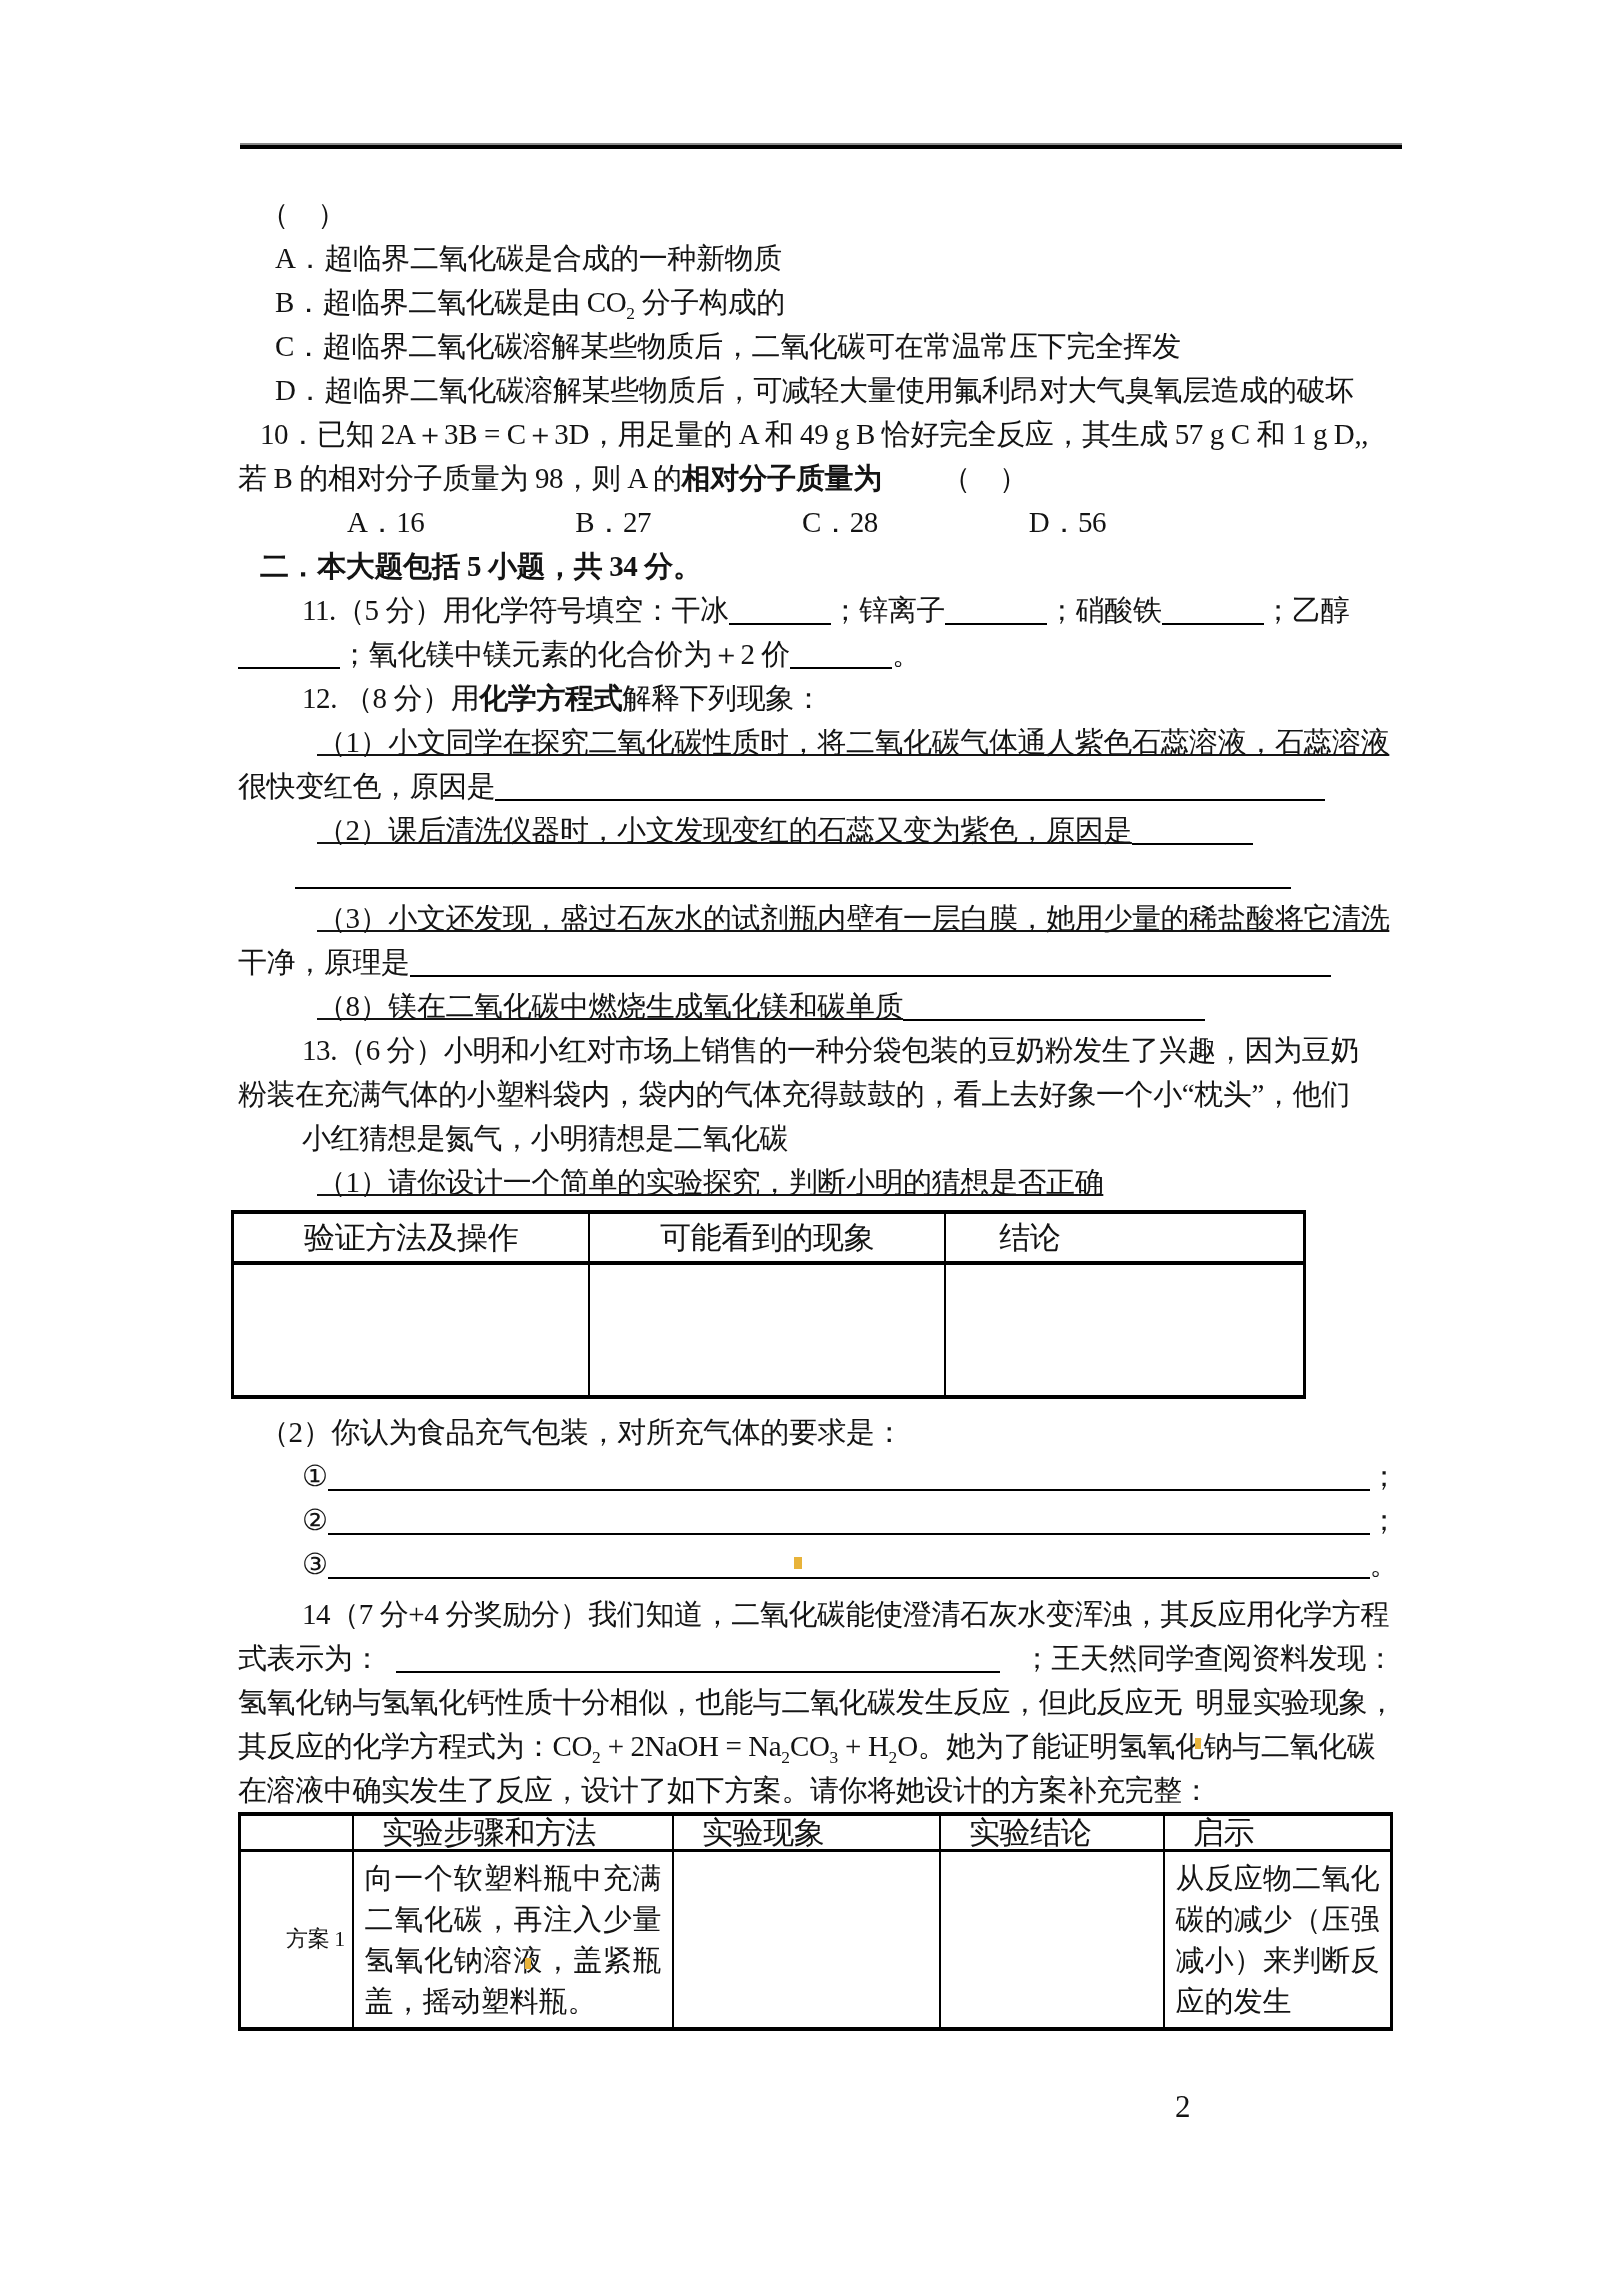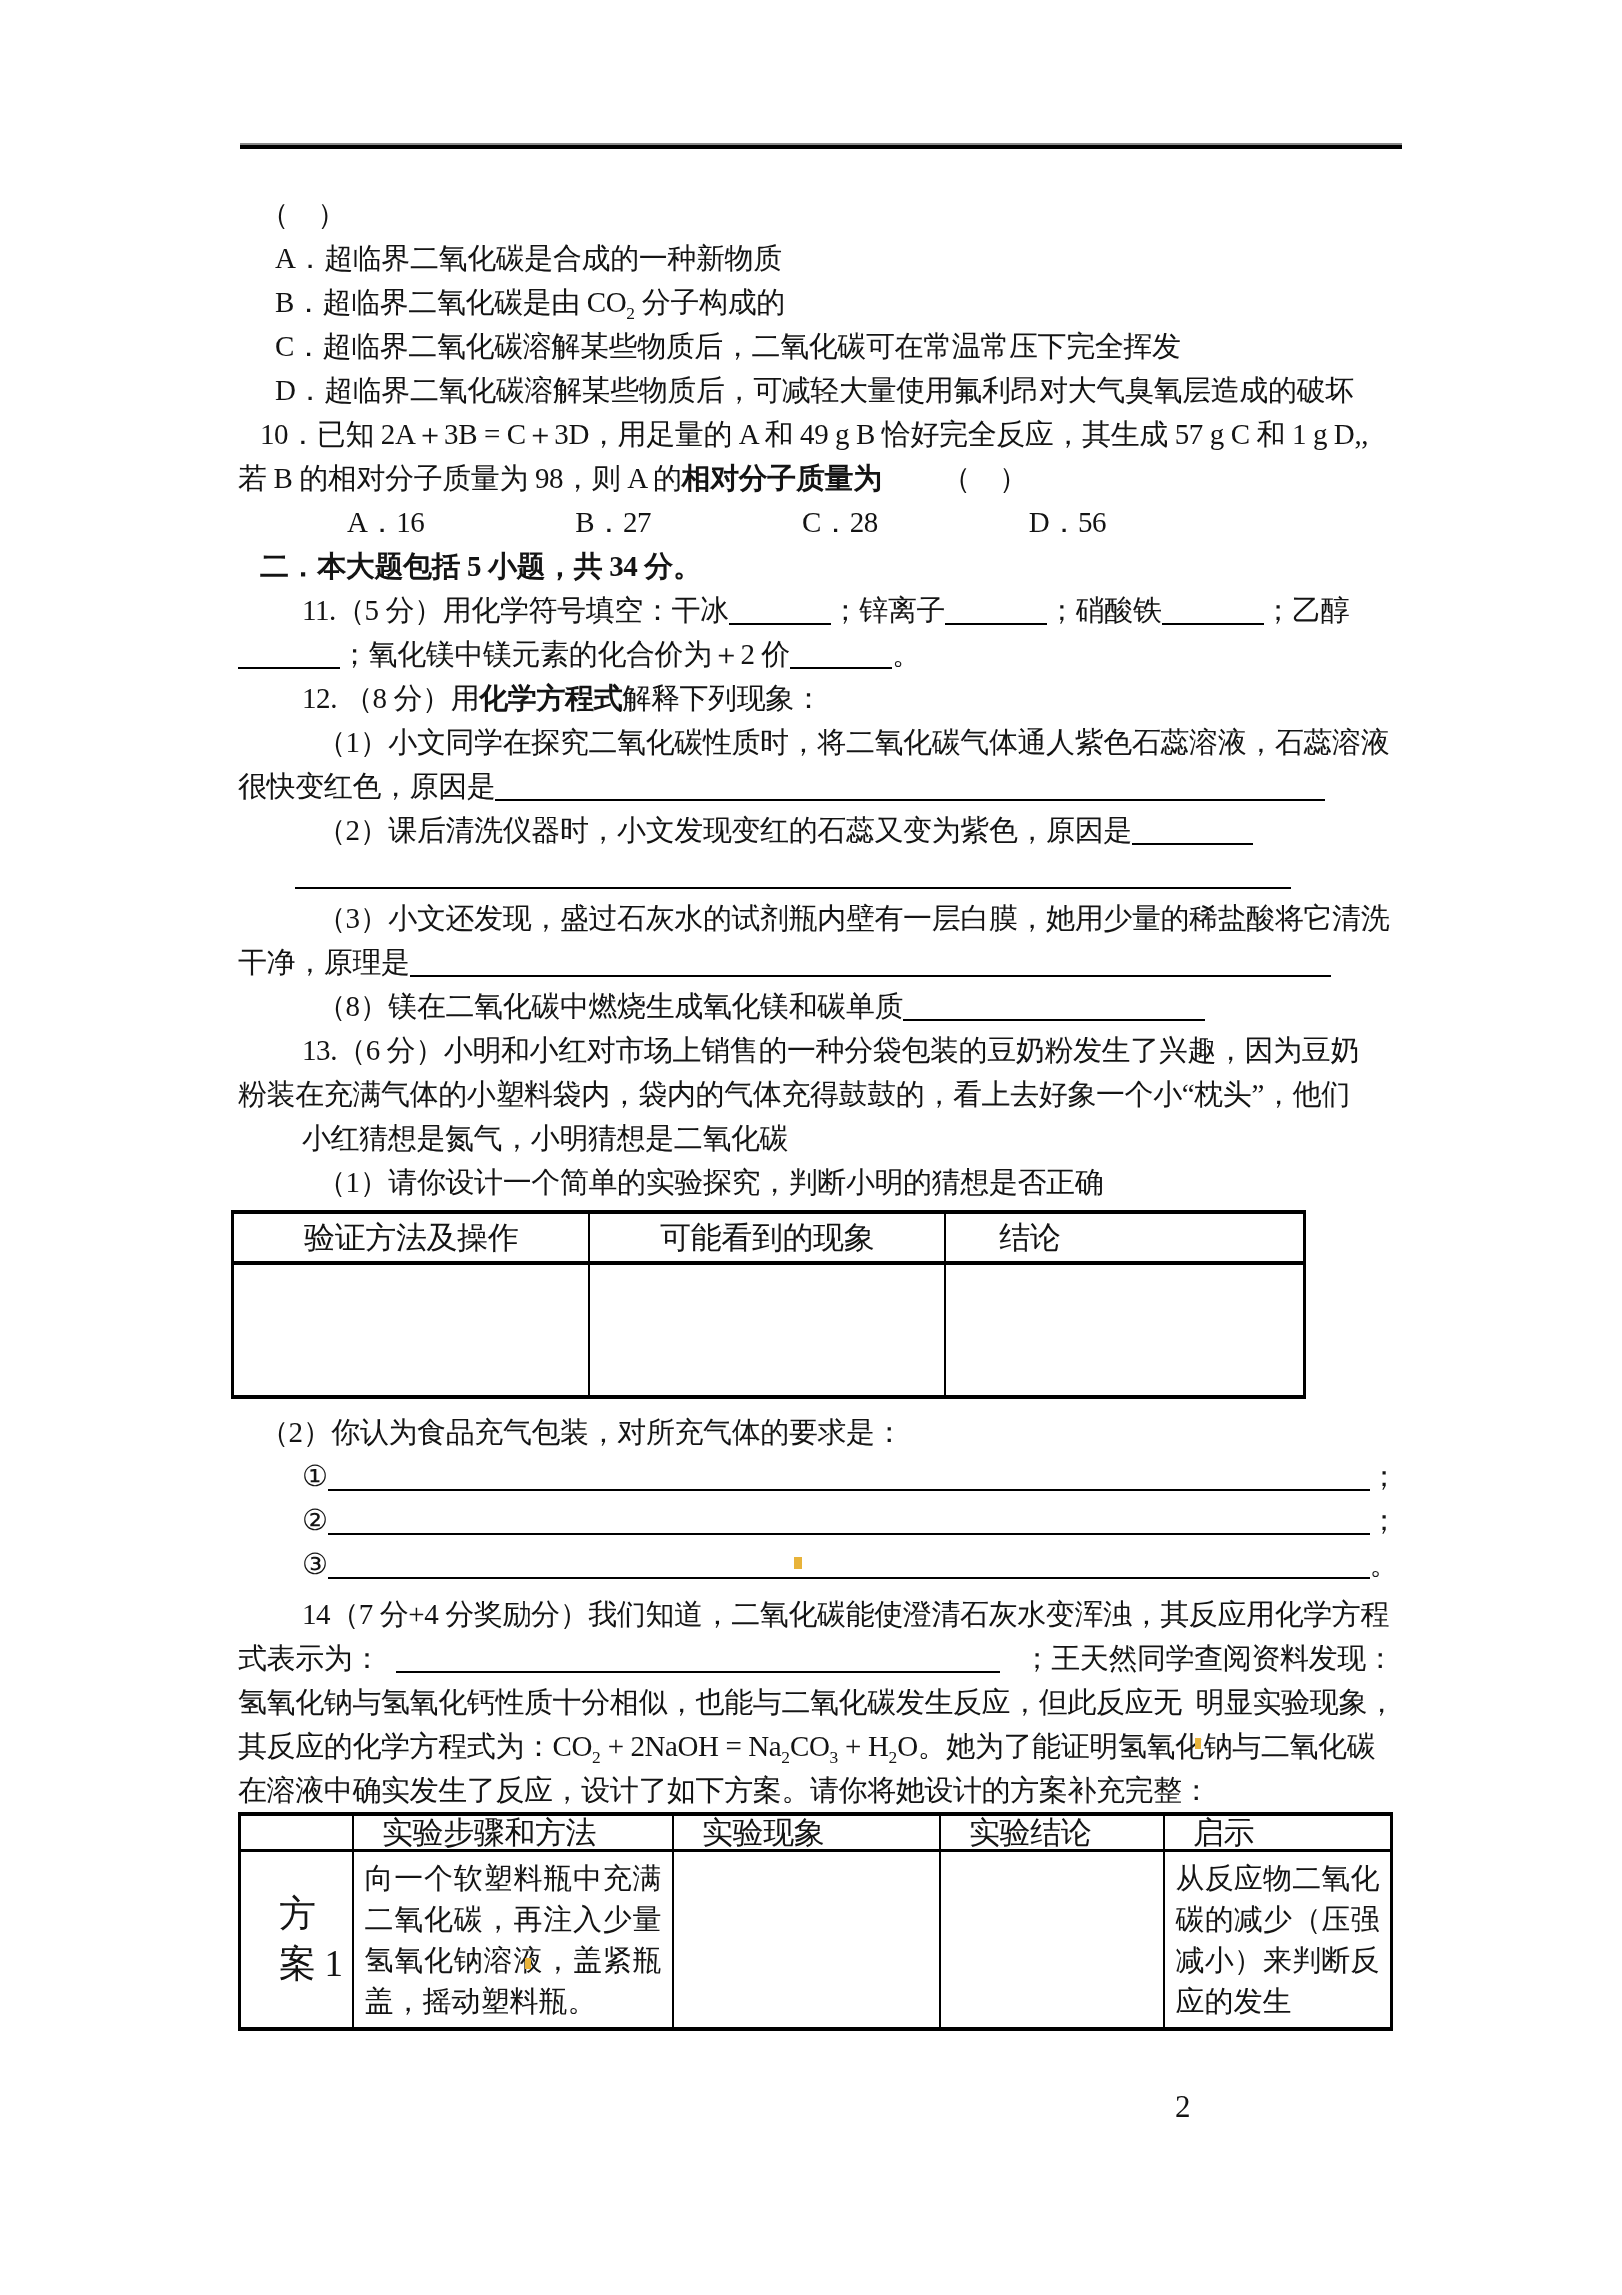--- a/index.html
+++ b/index.html
@@ -14,21 +14,21 @@
   .toprule{
     position:absolute;left:240px;top:143px;width:1162px;height:3.8px;
     background:#000;border-top:2.3px solid #8a8a8a;
   }
   .content{position:absolute;left:238px;top:192px;width:1178px;}
   .line{height:44px;line-height:44px;white-space:nowrap;}
   .in0{padding-left:0;}
   .in1{padding-left:22px;}
   .in2{padding-left:37px;}
   .in3{padding-left:64px;}
-  .in4{padding-left:79px;}
+  .in4{padding-left:79px;text-decoration:underline;}
   .bold{font-weight:bold;}
   .blank{
     display:inline-block;border-bottom:2.3px solid #000;
     height:22.6px;vertical-align:-4.5px;
   }
   .spacer{display:inline-block;height:7.5px;}
   sub{font-size:0.6em;letter-spacing:0;}
   
   .t1{
     box-sizing:border-box;margin-left:-6.8px;margin-top:6px;width:1075px;
@@ -48,21 +48,21 @@
     border:3px solid #000;border-top-width:4.5px;border-bottom-width:4.5px;
     display:grid;grid-template-columns:113px 320px 267px 224px auto;
   }
   .t2 .hc{
     box-sizing:border-box;height:36px;border-bottom:3.8px solid #000;
     display:flex;align-items:center;justify-content:flex-start;
     padding-left:28px;font-size:31px;
   }
   .t2 .bc{box-sizing:border-box;min-height:168px;}
   .t2 .vr{border-right:2.3px solid #000;}
-  .t2 .cell-label{display:flex;align-items:center;justify-content:center;font-size:37px;margin-left:38px;}
+  .t2 .cell-label{display:flex;align-items:center;justify-content:center;font-size:22px;margin-left:38px;}
   .t2 .cell-text{
     padding:6px 10.6px 4.5px 10.6px;font-size:29px;line-height:41px;
     text-align:justify;text-align-last:left;letter-spacing:0;
   }
   
   .pagenum{
     margin-top:54px;height:44px;line-height:44px;
     text-align:right;padding-right:226px;font-size:31px;
   }
   .artifact{position:absolute;background:#e8b33a;}

